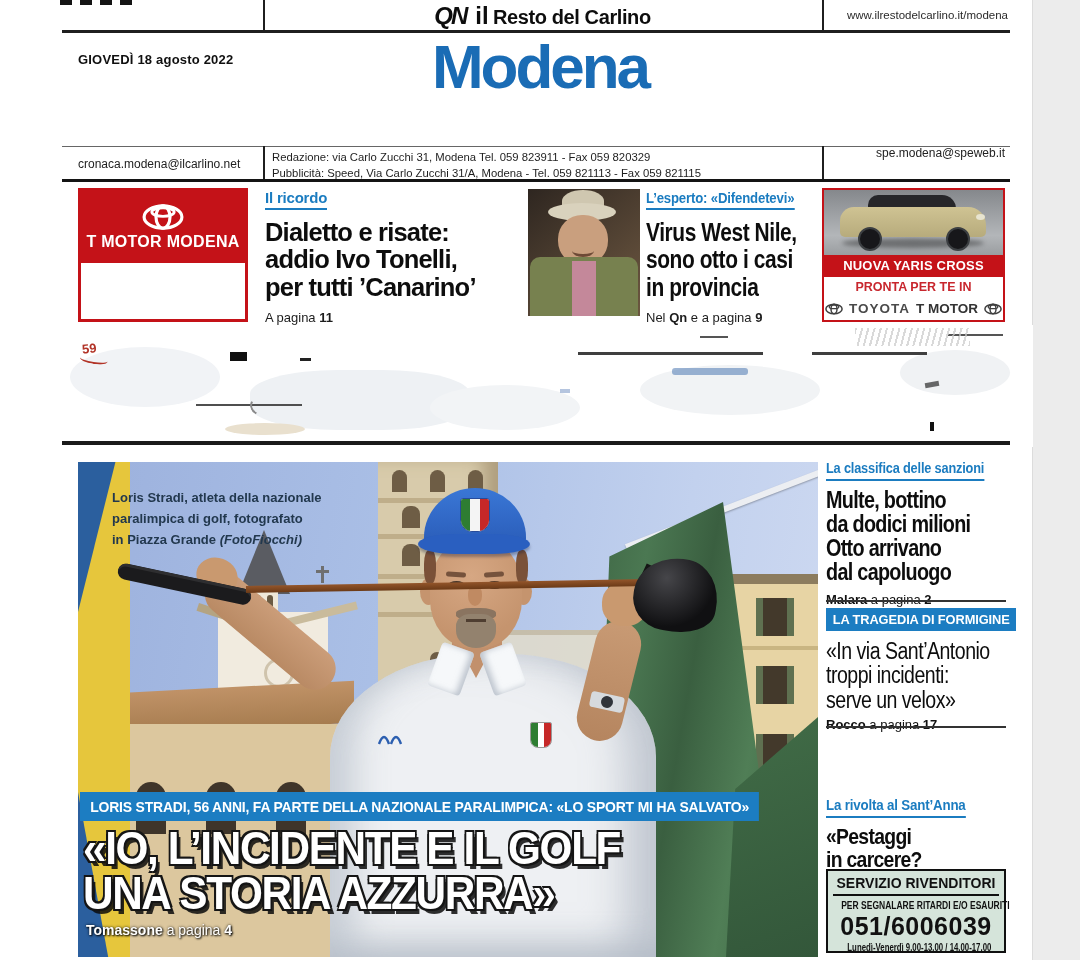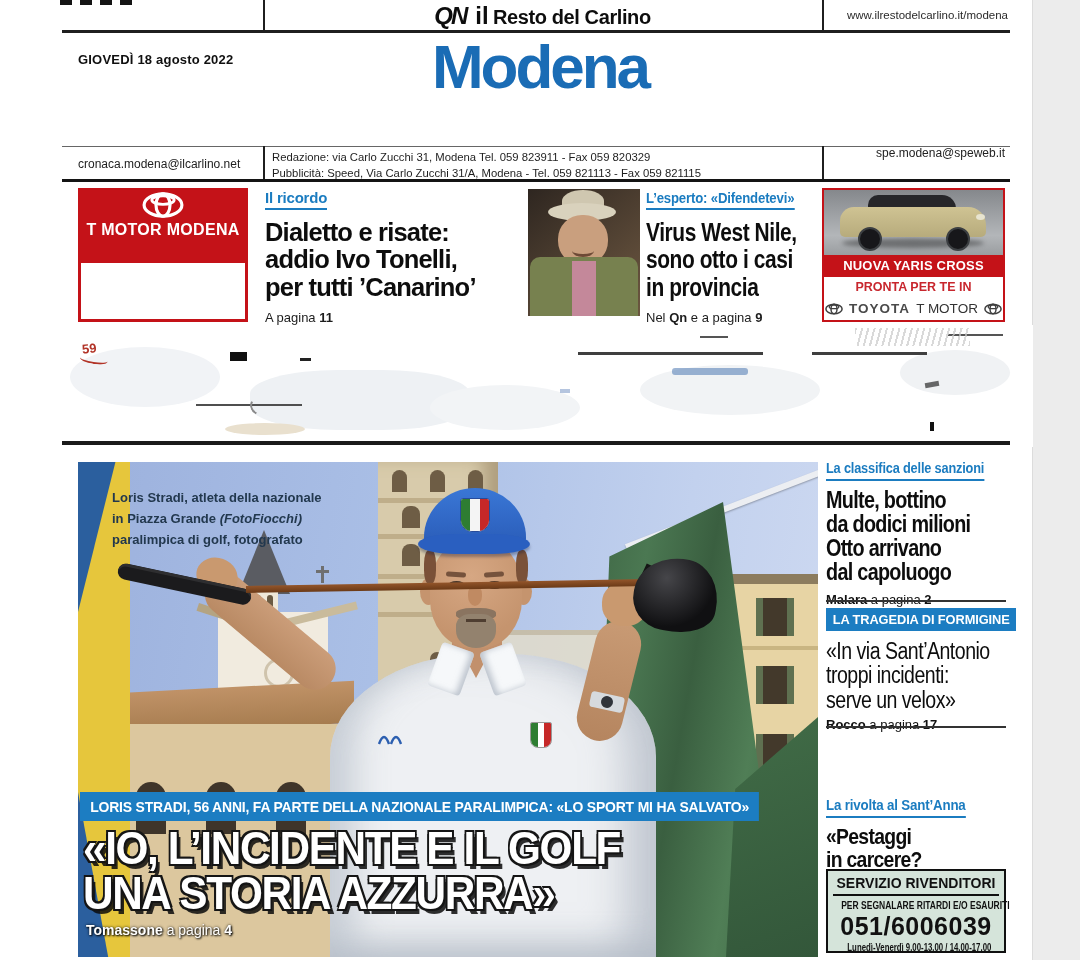--- a/index.html
+++ b/index.html
@@ -22,31 +22,31 @@
   
   .kick{display:inline-block;color:#1b7cc0;font-weight:800;font-size:15px;letter-spacing:-.2px;
         border-bottom:2px solid #1b7cc0;padding-bottom:2px;}
   .brief-title{margin-top:9px;font-size:25.5px;font-weight:800;line-height:1.07;
                letter-spacing:-.8px;color:#0d0d0d;}
   .ref{margin-top:9px;font-size:13px;color:#1c1c1c;}
   .ref b{font-weight:800;}
   .cxl{transform-origin:left top;}
   
   .adbox{box-sizing:border-box;background:#fff;}
-  .tm-top{height:72px;background:#c41218;display:flex;flex-direction:column;align-items:center;}
+  .tm-top{height:72px;background:#c41218;display:flex;flex-direction:column;align-items:center;justify-content:center;}
   .tm-name{color:#fff;font-weight:800;font-size:16px;letter-spacing:.3px;margin-top:2px;}
   .tm-addr{font-size:14.5px;font-weight:800;color:#c8272e;line-height:1.15;}
   .tm-tel{font-size:11px;font-weight:800;color:#1d2f56;margin-top:3px;}
   .y-band1{height:22px;background:#c41218;color:#fff;font-weight:800;font-size:13px;
            text-align:center;line-height:22px;letter-spacing:.2px;}
   .y-band2{height:20px;background:#fff;color:#c8272e;font-weight:800;font-size:12.5px;
            text-align:center;line-height:20px;}
   .y-band3{height:23px;background:#fff;display:flex;align-items:center;justify-content:center;gap:6px;}
   .y-toyota{font-weight:600;font-size:13.5px;color:#4a4a4a;letter-spacing:1px;}
-  .y-tmotor{font-weight:400;font-size:13.5px;color:#333;}
+  .y-tmotor{font-weight:700;font-size:13.5px;color:#333;}
   
   #photo{left:78px;top:462px;width:740px;height:495px;overflow:hidden;
          background:linear-gradient(100deg,#9cb1dd 0%,#aabfe6 40%,#c2d1ee 75%,#cfdaf1 100%);}
   .slot{position:absolute;background:#6e5d45;border-radius:8px 8px 0 0;}
   .cornice{position:absolute;left:0;width:100%;height:5px;background:#bfae8a;}
   .win{position:absolute;width:24px;height:38px;background:#43392b;
        border-left:7px solid #5f7050;border-right:7px solid #5f7050;}
   .caption{font-size:13px;font-weight:700;color:#22384e;line-height:1.6;}
   .caption i{font-weight:600;}
   .pkicker{display:inline-flex;align-items:center;height:29px;background:#1c7dc2;color:#fff;
@@ -314,22 +314,22 @@
       </div>
     </div>
 
     <div class="a" style="left:40px;top:100px;width:136px;height:16px;background:#1b1b1d;border-radius:8px;transform:rotate(12deg);transform-origin:left center;box-shadow:inset 0 3px 0 #2e2e30;"></div>
     <div class="a" style="left:168px;top:124px;width:402px;height:7px;background:linear-gradient(#93552a,#6b3a17);transform:rotate(-1deg);transform-origin:left center;"></div>
     <div class="a" style="left:562px;top:102px;width:9px;height:30px;background:#151515;transform:rotate(25deg);"></div>
     <div class="a" style="left:556px;top:96px;width:84px;height:74px;background:radial-gradient(circle at 35% 30%,#46464a,#101012 65%);border-radius:60% 45% 58% 42%/55% 62% 38% 45%;transform:rotate(12deg);"></div>
 
     <div class="a caption" style="left:34px;top:26px;width:280px;">
       <div>Loris Stradi, atleta della nazionale</div>
+      <div>paralimpica di golf, fotografato</div>
       <div><span>in Piazza Grande </span><i>(FotoFiocchi)</i></div>
-      <div>paralimpica di golf, fotografato</div>
     </div>
 
     <div class="a pkicker" style="left:2px;top:330px;">LORIS STRADI, 56 ANNI, FA PARTE DELLA NAZIONALE PARALIMPICA: «LO SPORT MI HA SALVATO»</div>
     <div class="a phead pre" style="left:5px;top:364px;width:805px;">«IO, L’INCIDENTE E IL GOLF
 UNA STORIA AZZURRA»</div>
     <div class="a pbyline" style="left:8px;top:460px;">
       <span class="bn">Tomassone</span><span class="bm"> a pagina </span><span class="bn">4</span>
     </div>
   </div>
 

